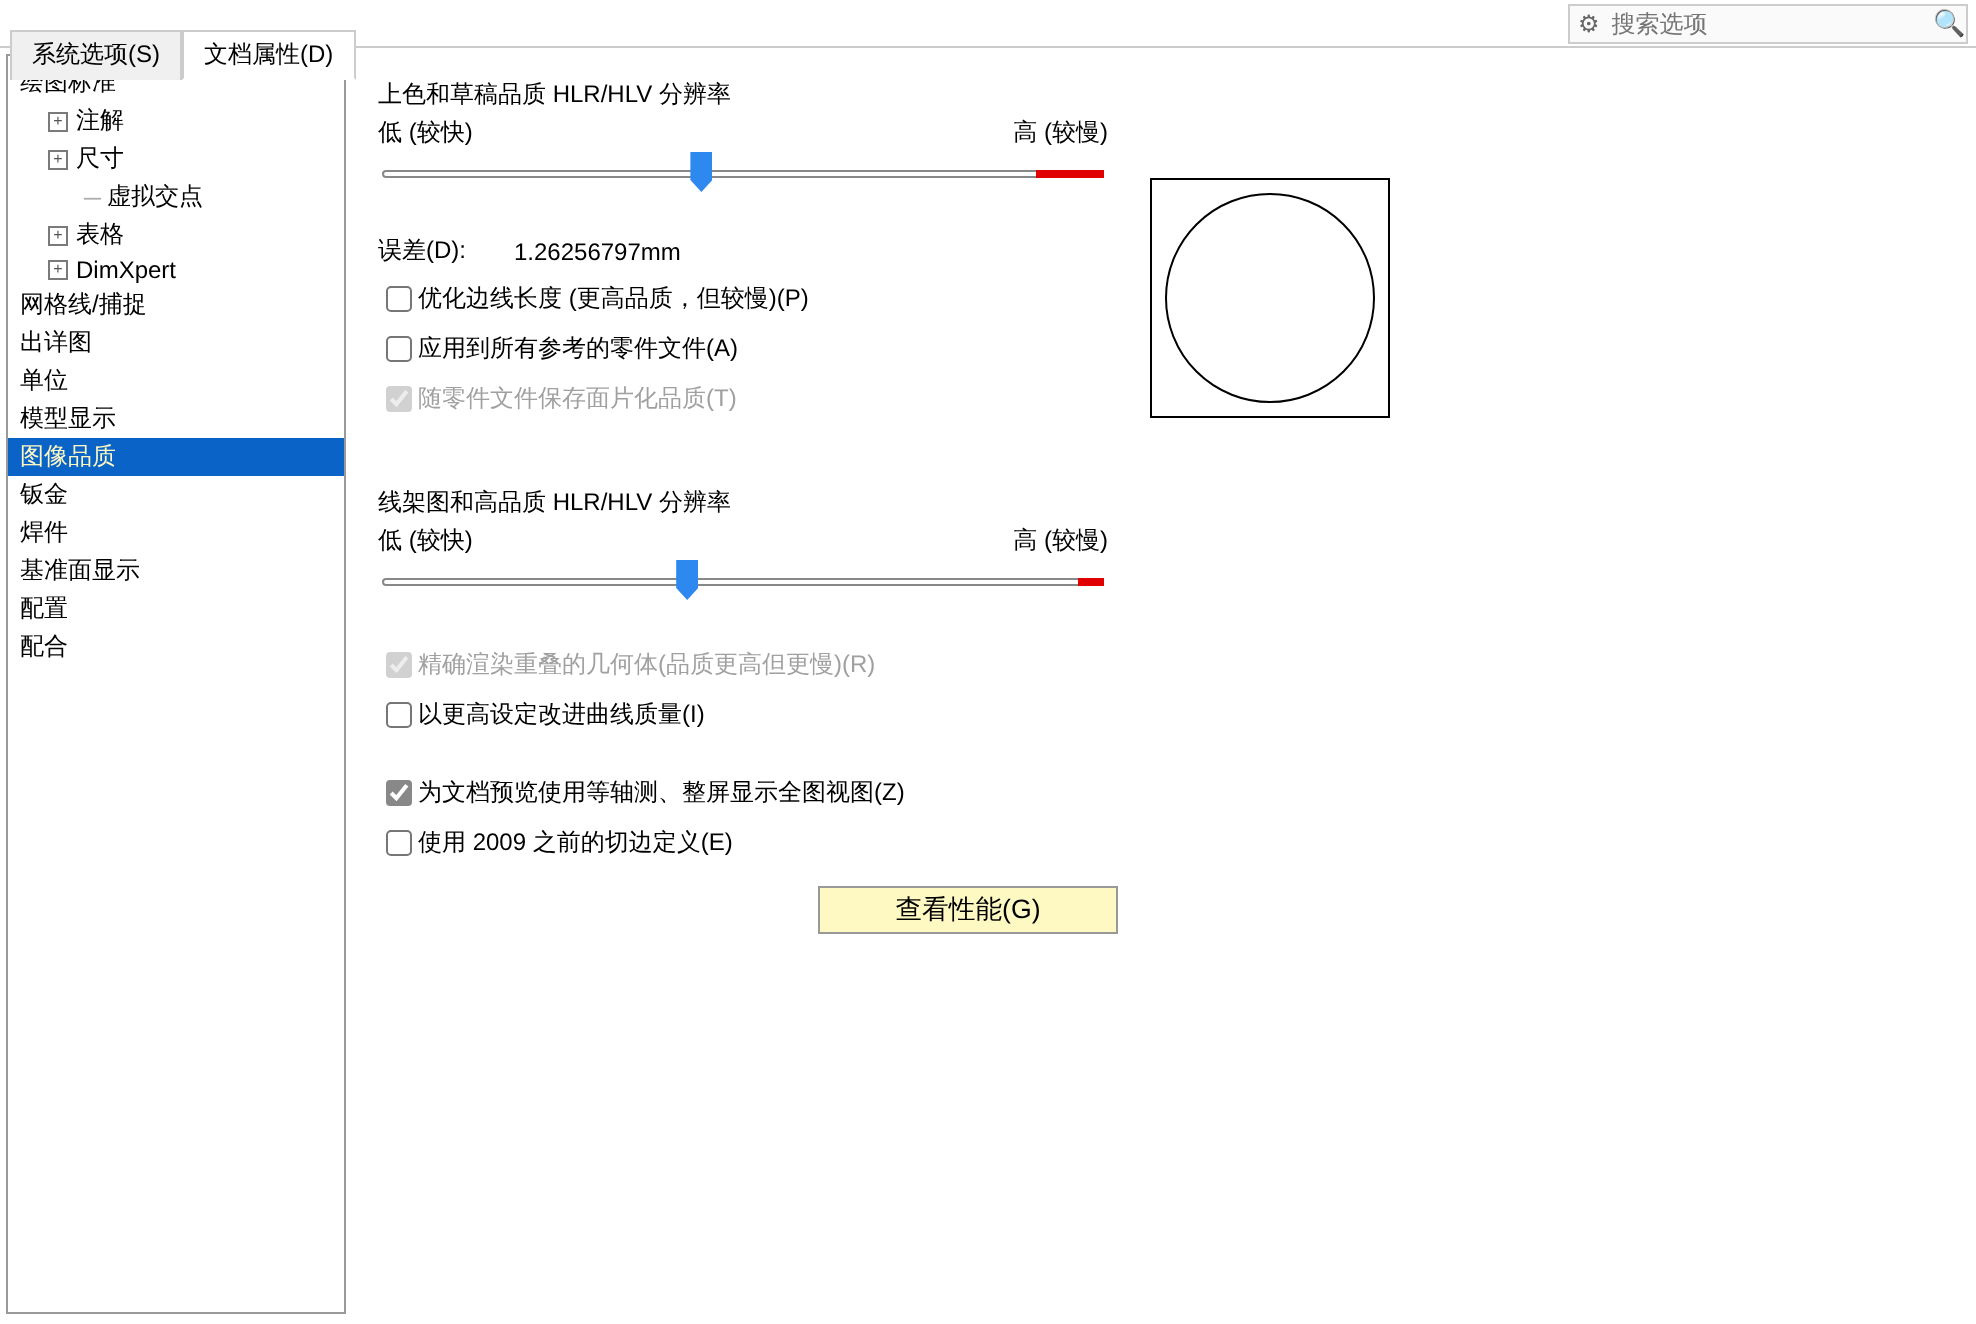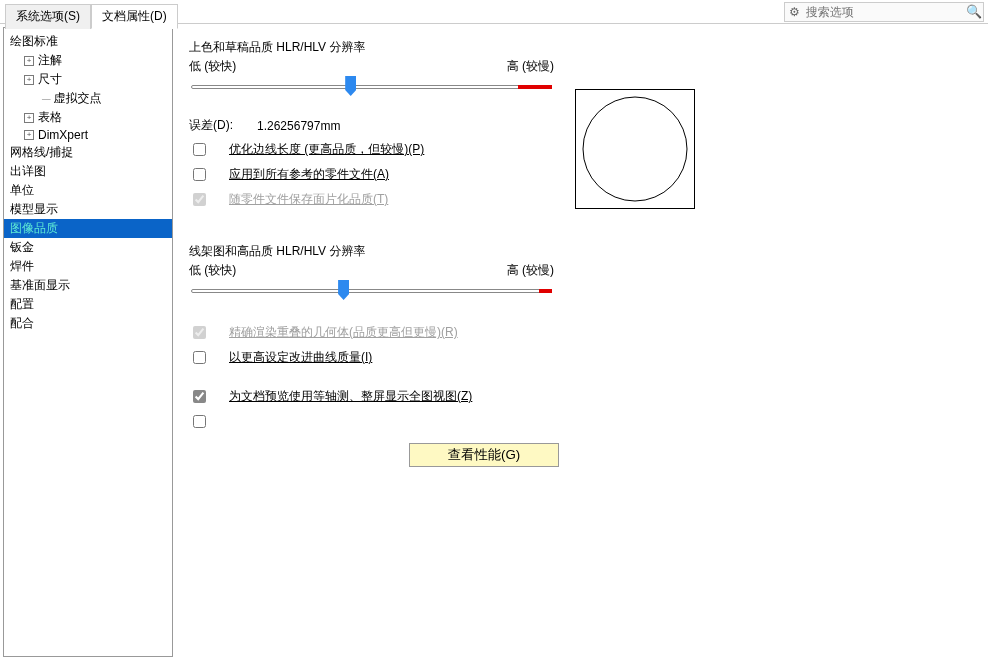--- a/index.html
+++ b/index.html
@@ -23,21 +23,21 @@
     display: flex;
     padding-left: 5px;
   }
   .tab {
     padding: 3px 10px;
     border: 1px solid #ccc;
     border-bottom: none;
     background: #f0f0f0;
     cursor: pointer;
     position: relative;
-    top: 5px;
+    top: 16px;
   }
   .tab.active {
     background: #fff;
     border-bottom: 1px solid #fff;
   }
   .search-box {
     margin-left: auto;
     display: flex;
     align-items: center;
     border: 1px solid #ccc;
@@ -97,21 +97,21 @@
   }
   .tree-item.indent1.expand::before { content: "+"; }
   .tree-item.indent2 { padding-left: 38px; }
   .tree-item.indent2::before {
     content: "─";
     color: #aaa;
     margin-right: 3px;
   }
   .tree-item.selected {
     background: #0a64c8;
-    color: #5eead4;
+    color: #fef9c3;
   }
   .content {
     flex: 1;
     padding: 10px 14px;
     position: relative;
   }
   .section-title {
     margin-top: 4px;
     margin-bottom: 2px;
   }
@@ -155,22 +155,21 @@
   .deviation-row {
     display: flex;
     align-items: center;
     margin-top: 22px;
     gap: 24px;
   }
   .check-row {
     display: flex;
     align-items: center;
     margin-top: 6px;
-    gap: 20px;
-    text-decoration: underline;
+    gap: 0;
   }
   .check-row input[type=checkbox] {
     width: 13px;
     height: 13px;
     accent-color: #888;
   }
   .check-row.disabled {
     color: #a0a0a0;
   }
   .preview-box {
@@ -327,18 +326,19 @@
     </div>
 
     <div style="height:14px"></div>
 
     <div class="check-row">
       <input type="checkbox" checked="" style="">
       <span>为文档预览使用等轴测、整屏显示全图视图(Z)</span>
     </div>
     <div class="check-row">
       <input type="checkbox" style="">
+      <span>使用 2009 之前的切边定义(E)</span>
     </div>
 
     <button class="btn"><span>查看性能(G)</span></button>
 
   </div>
 </div>
 
 </body></html>

